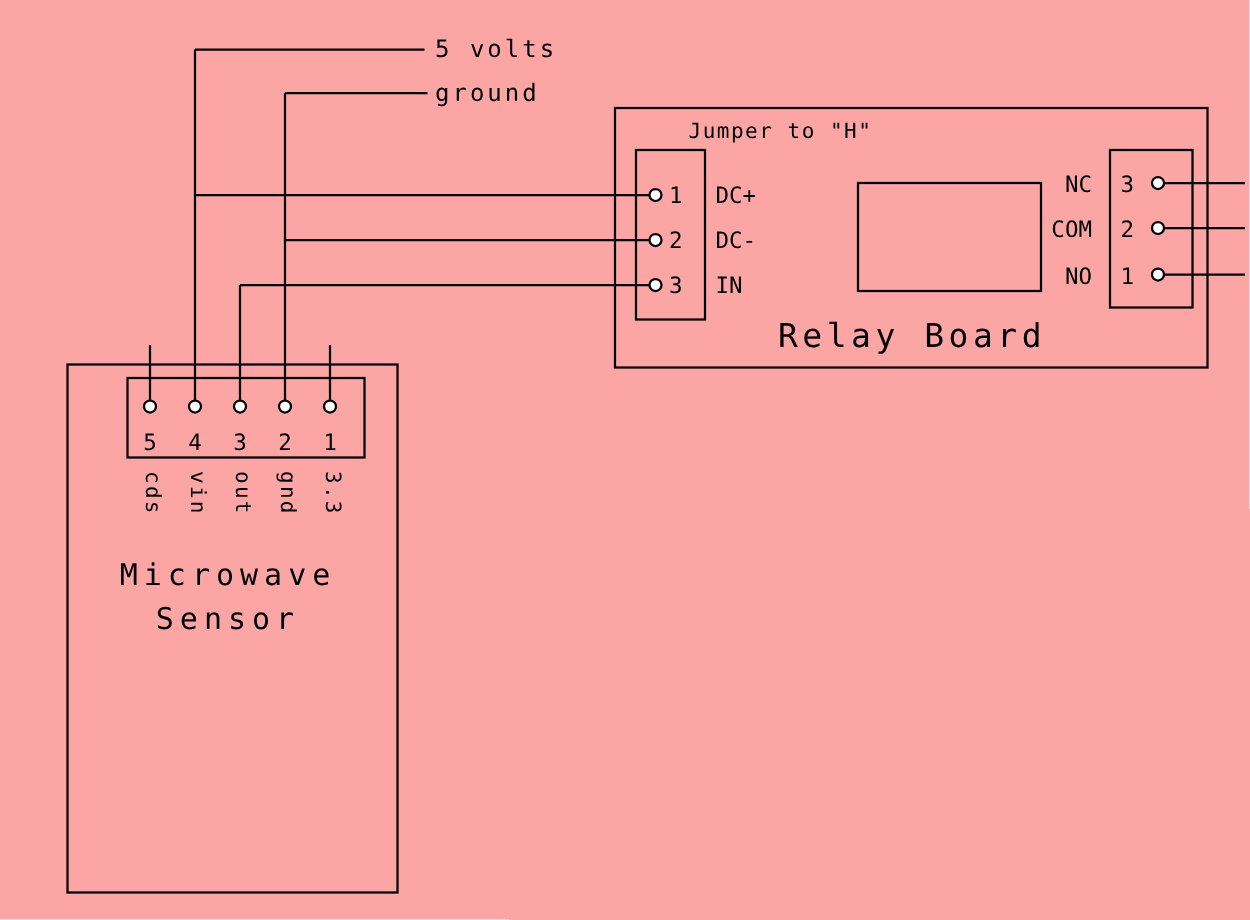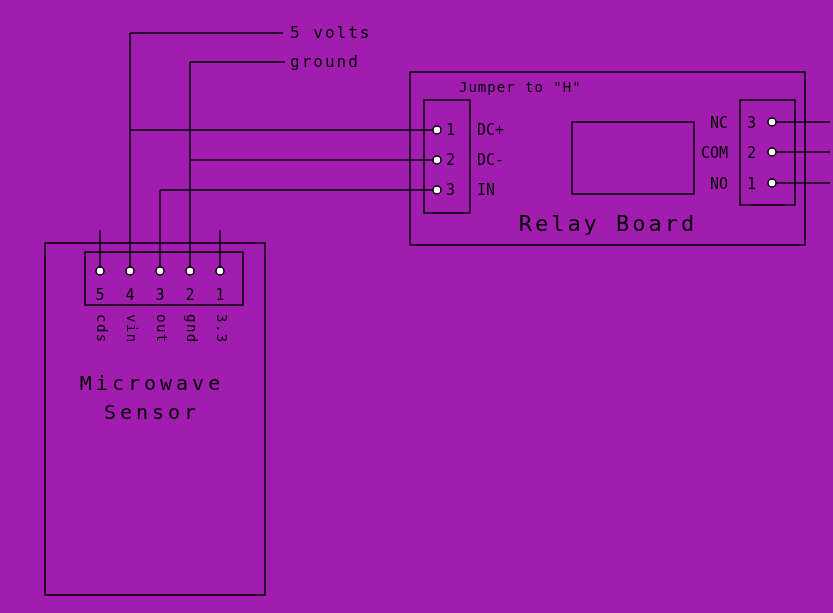--- a/index.html
+++ b/index.html
@@ -4,21 +4,21 @@
 <style>
   html, body {
     margin: 0;
     padding: 0;
     background: #ffffff;
   }
   #canvas {
     position: relative;
     width: 833px;
     height: 613px;
-    background: #a21caf;
+    background: #fca5a5;
     overflow: hidden;
   }
   svg text {
     font-family: "DejaVu Sans Mono", "Liberation Mono", monospace;
     fill: #000000;
   }
   .t16 { font-size: 16px; letter-spacing: 2px; }
   .t14 { font-size: 14px; letter-spacing: 1px; }
   .pinlab { font-size: 15px; }
   .vert { font-size: 14px; letter-spacing: 1.5px; }

